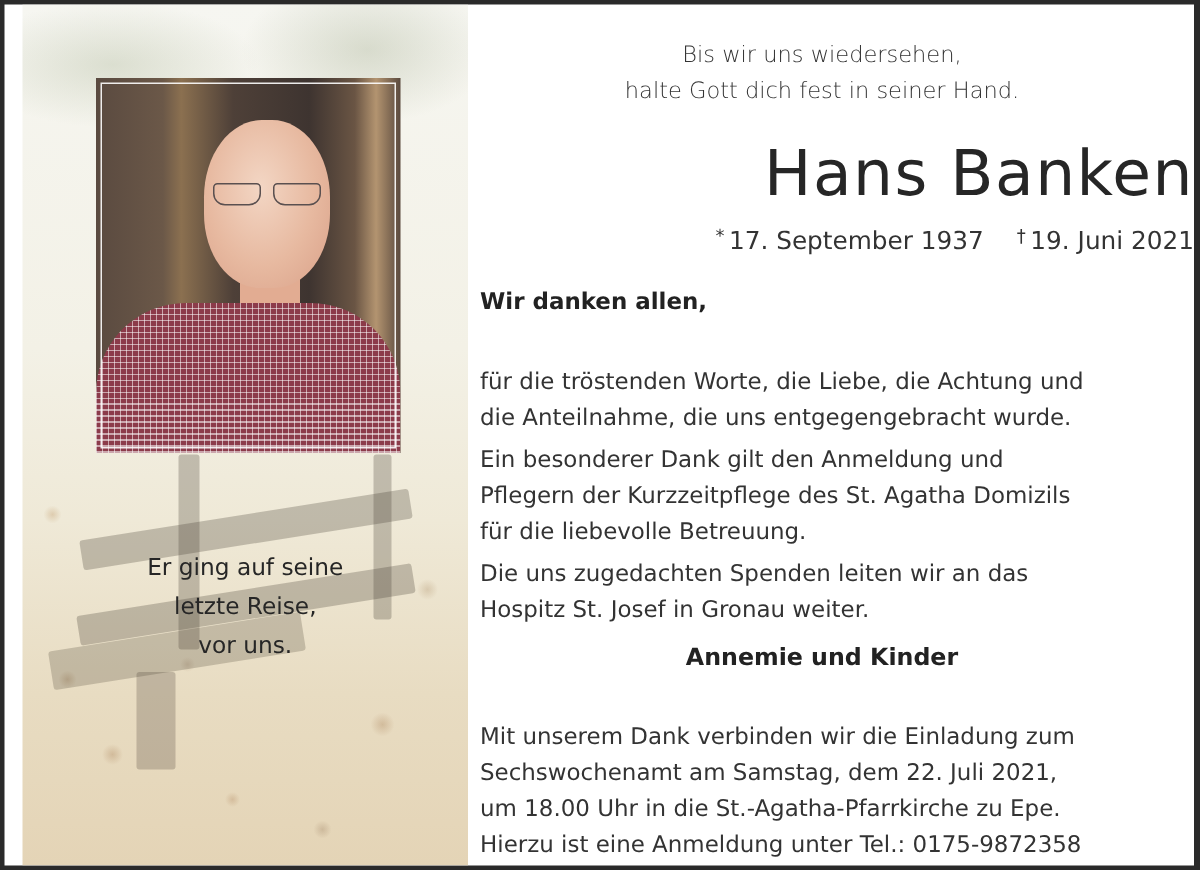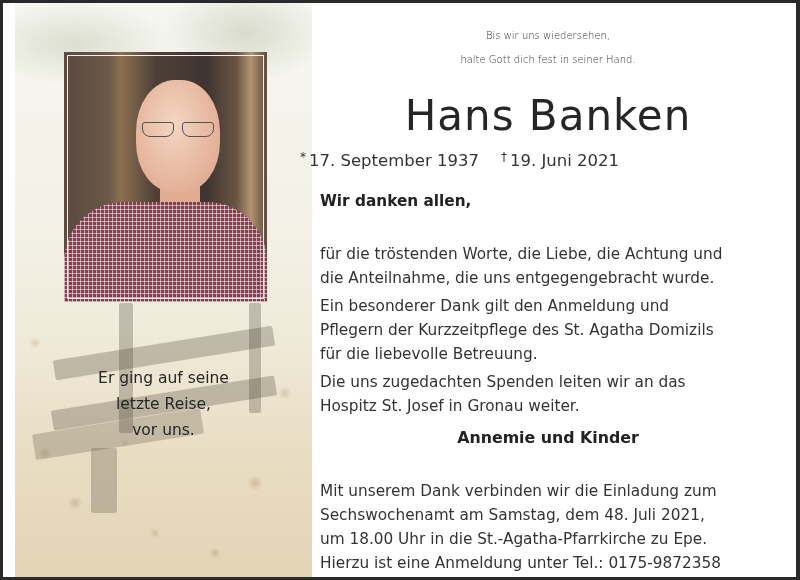--- a/index.html
+++ b/index.html
@@ -99,34 +99,34 @@
   }
   .quote-left div { white-space: nowrap; }
 
   
   .right {
     position: absolute; left: 297px; top: 0; width: 496px; height: 574px;
   }
   .motto {
     position: absolute; left: 0; top: 21px; width: 496px;
     text-align: center;
-    font-size: 10px; line-height: 24px; color: #333;
+    font-size: 15px; line-height: 24px; color: #333;
     font-family: "DejaVu Sans", sans-serif;
     font-weight: 300;
   }
   .name {
     position: absolute; left: 0; top: 88px; width: 496px;
-    text-align: center;
+    text-align: right;
     font-size: 42px; line-height: 50px; letter-spacing: 1px;
     color: #262626;
     font-family: "DejaVu Sans", sans-serif;
   }
   .dates {
     position: absolute; left: 0; top: 143px; width: 496px;
-    text-align: left;
+    text-align: right;
     font-size: 16.5px; line-height: 22px; color: #333;
     font-family: "DejaVu Sans", sans-serif;
     white-space: pre;
   }
   .dates .sym { font-size: 12px; vertical-align: 5px; margin-right: 3px; }
   .dates .gap { display: inline-block; width: 22px; }
 
   .body {
     position: absolute; left: 20px; top: 186px; width: 470px;
     font-size: 15.3px; line-height: 24px; color: #333;
@@ -193,20 +193,20 @@
       </div>
       <div class="para">
         <div>Die uns zugedachten Spenden leiten wir an das</div>
         <div>Hospitz St. Josef in Gronau weiter.</div>
       </div>
 
       <div class="signature">Annemie und Kinder</div>
 
       <div class="para">
         <div>Mit unserem Dank verbinden wir die Einladung zum</div>
-        <div>Sechswochenamt am Samstag, dem 48. Juli 2021,</div>
+        <div>Sechswochenamt am Samstag, dem 22. Juli 2021,</div>
         <div>um 18.00 Uhr in die St.-Agatha-Pfarrkirche zu Epe.</div>
         <div>Hierzu ist eine Anmeldung unter Tel.: 0175-9872358</div>
         <div>erforderlich.</div>
       </div>
     </div>
   </div>
 </div>
 
 </body></html>

